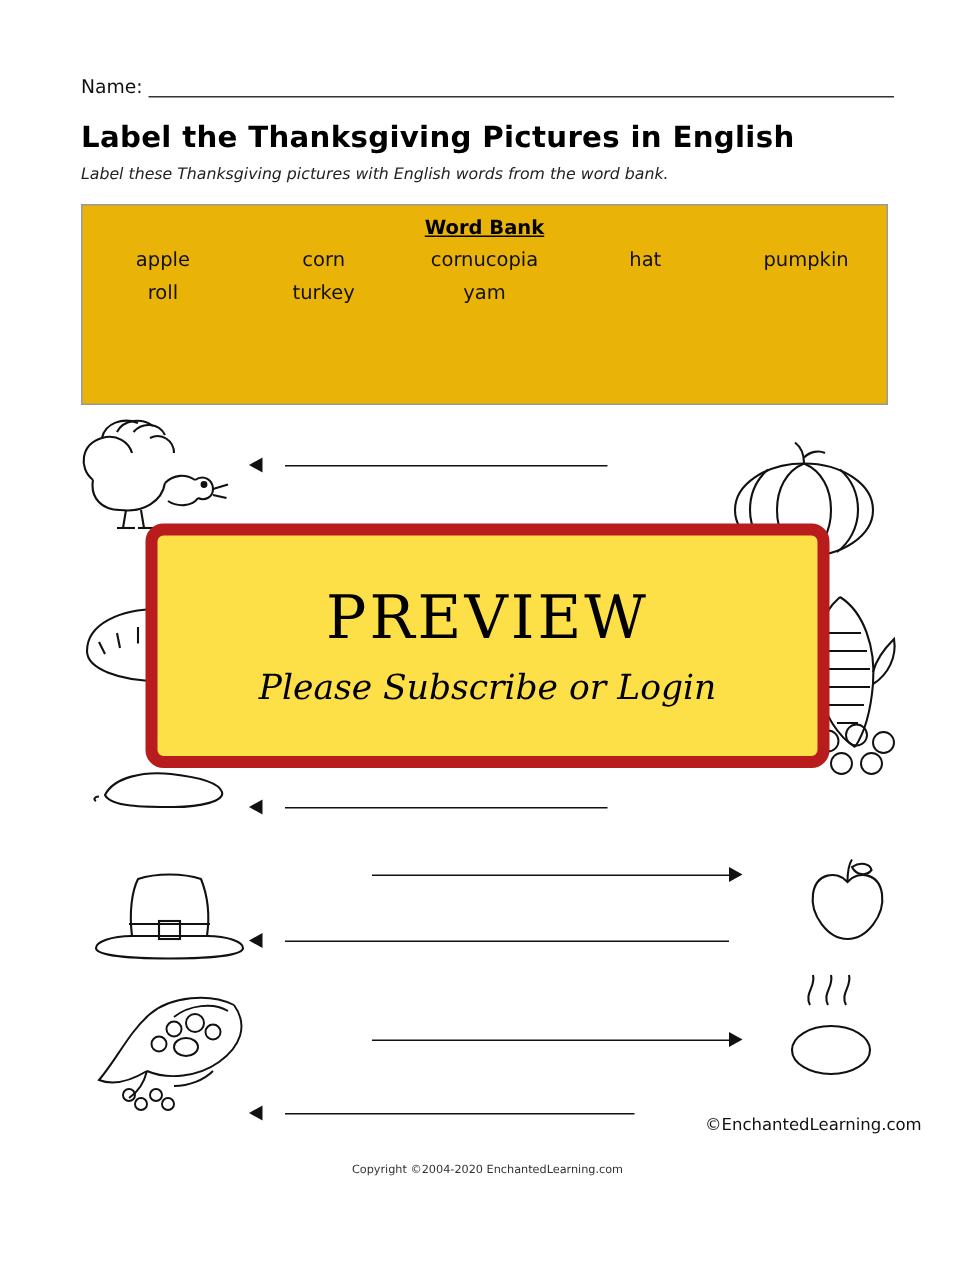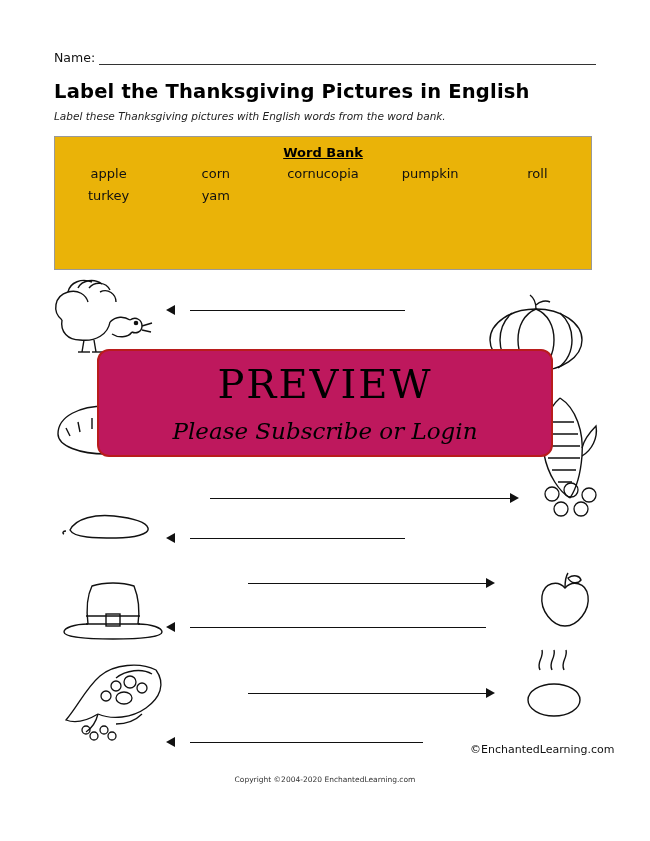--- a/index.html
+++ b/index.html
@@ -131,23 +131,23 @@
     border-bottom: 5px solid transparent;
     border-left: 9px solid #111;
   }
 
   
   .preview-box {
     position: absolute;
     left: 97px;
     top: 349px;
     width: 456px;
-    height: 108px;
-    background: #be185d;
-    border: 2px solid #b91c1c;
+    height: 163px;
+    background: #fde047;
+    border: 8px solid #b91c1c;
     border-radius: 12px;
     box-sizing: border-box;
     display: flex;
     flex-direction: column;
     align-items: center;
     justify-content: center;
     z-index: 50;
   }
   .preview-title {
     font-family: "DejaVu Serif", serif;
@@ -196,20 +196,21 @@
 
   <div class="title">Label the Thanksgiving Pictures in English</div>
   <div class="subtitle">Label these Thanksgiving pictures with English words from the word bank.</div>
 
   <div class="wordbank">
     <div class="wb-title">Word Bank</div>
     <div class="wb-grid">
       <div class="wb-cell">apple</div>
       <div class="wb-cell">corn</div>
       <div class="wb-cell">cornucopia</div>
+      <div class="wb-cell">hat</div>
       <div class="wb-cell">pumpkin</div>
       <div class="wb-cell">roll</div>
       <div class="wb-cell">turkey</div>
       <div class="wb-cell">yam</div>
       <div class="wb-cell"></div>
       <div class="wb-cell"></div>
     </div>
   </div>
 
   <div class="worksheet">

